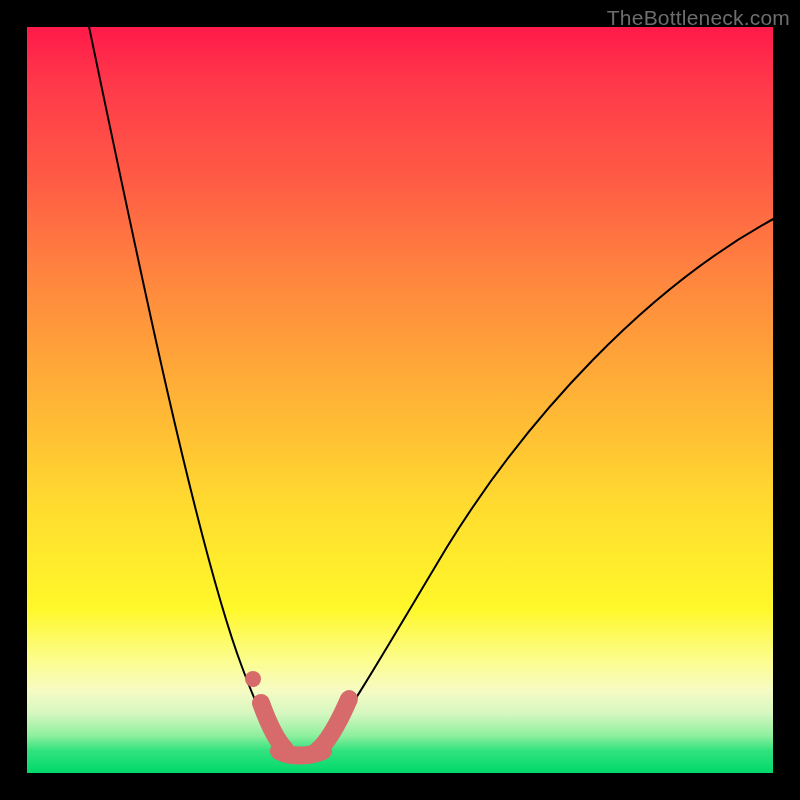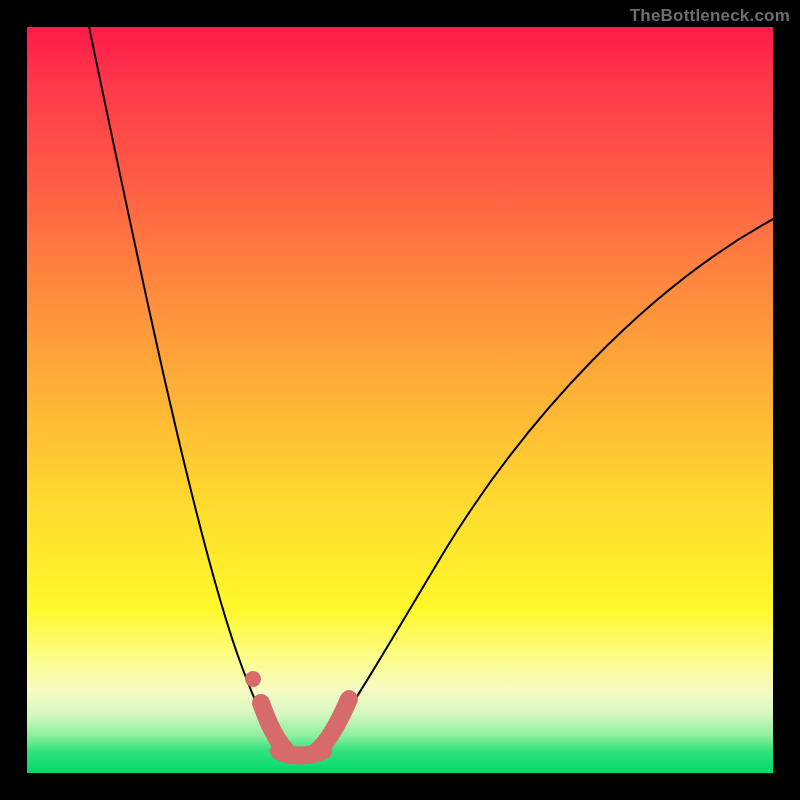--- a/index.html
+++ b/index.html
@@ -31,22 +31,22 @@
       #8def9e 95%,
       #32e27e 97%,
       #00d96a 100%
     );
   }
   .watermark {
     position: absolute;
     top: 6px;
     right: 10px;
     color: #6d6d6d;
-    font-size: 17px;
-    font-weight: 700;
+    font-size: 21px;
+    font-weight: 400;
     letter-spacing: 0.2px;
     z-index: 5;
   }
   svg.curve {
     position: absolute;
     left: 0;
     top: 0;
     width: 746px;
     height: 746px;
     overflow: visible;

